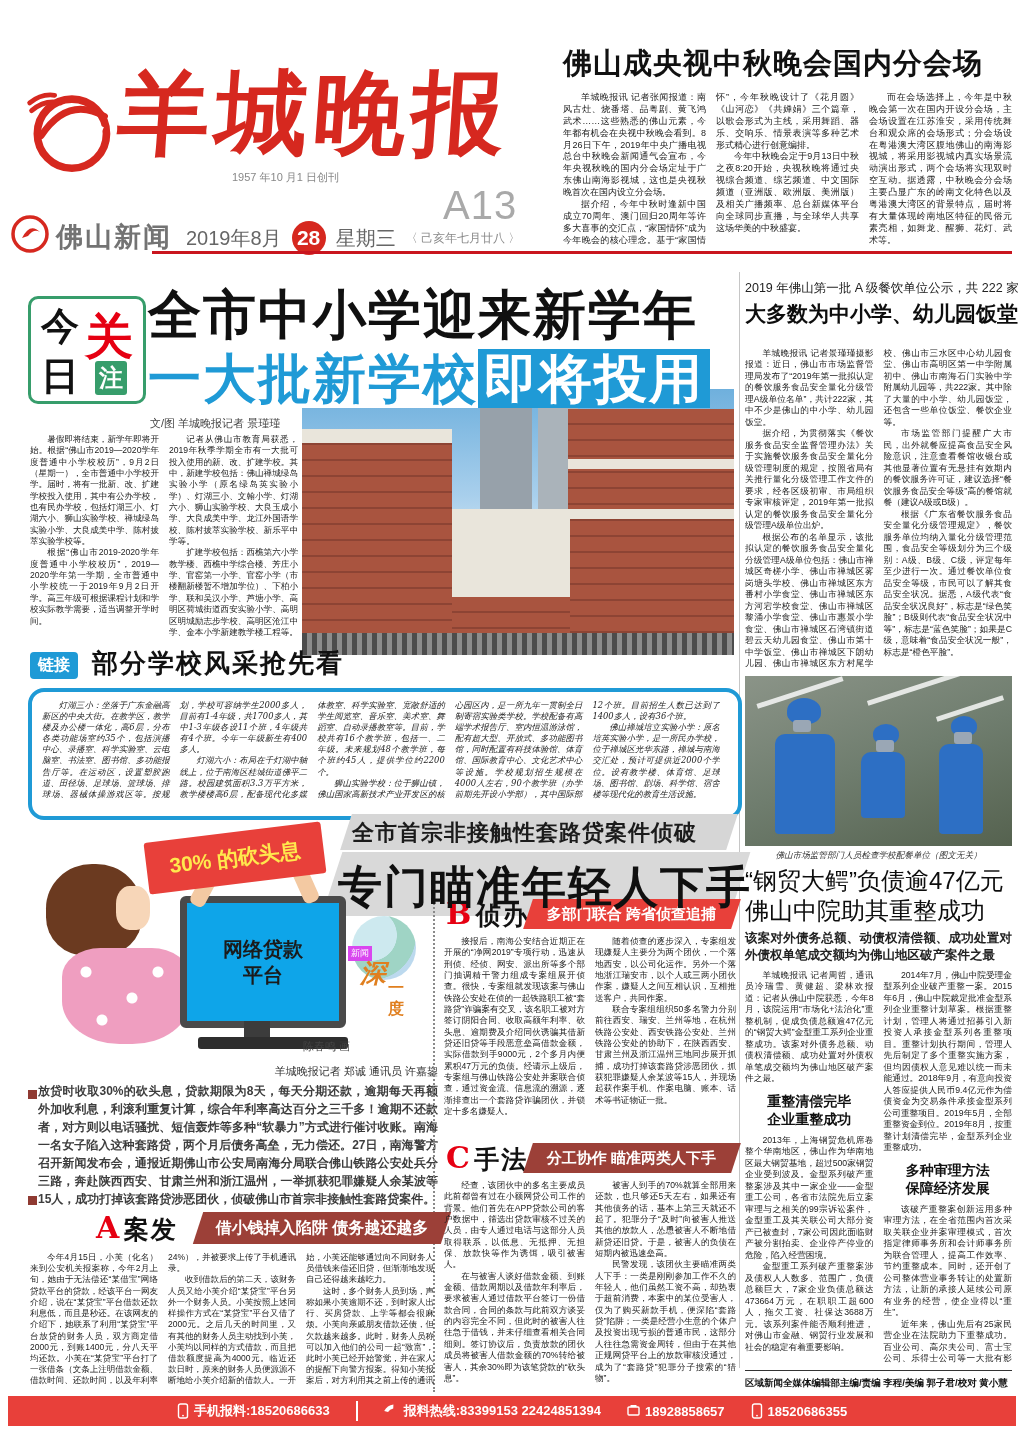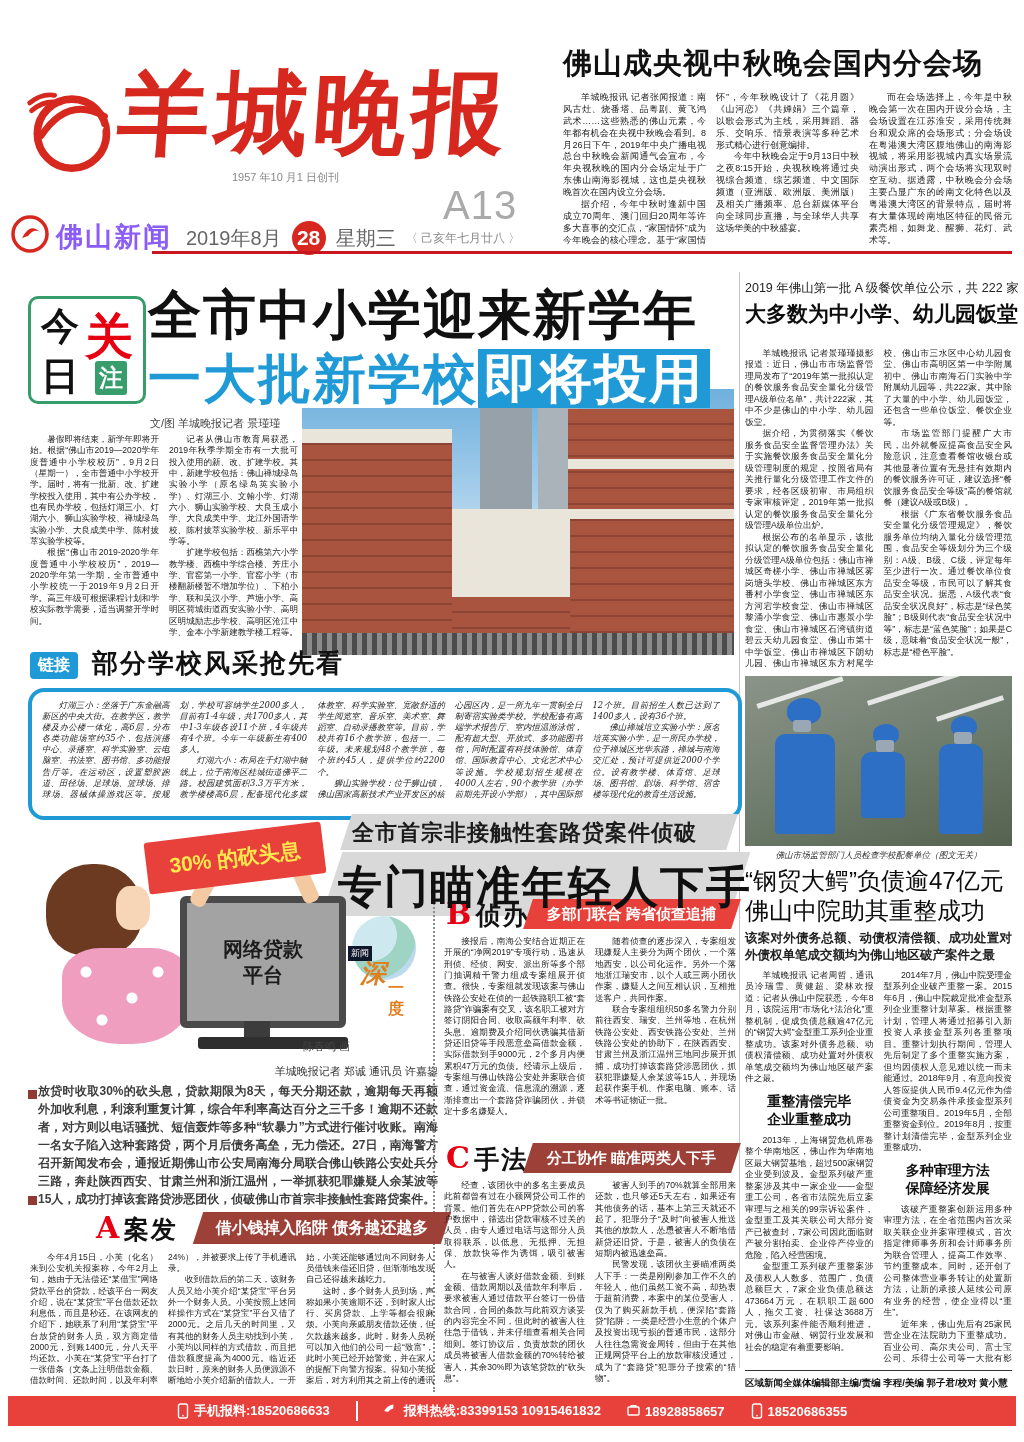--- a/index.html
+++ b/index.html
@@ -10,21 +10,21 @@
   .cols{column-gap:10px;column-fill:auto;text-align:justify;overflow:hidden;line-height:1.32;}
   
   #mast-logo-text{left:118px;top:52px;font-family:"DejaVu Serif",serif;font-weight:bold;
      font-size:92px;color:#d6281f;letter-spacing:6px;transform:skewX(-4deg);}
   #mast-founded{left:232px;top:170px;font-size:11px;color:#888;}
   #page-no{left:443px;top:183px;font-size:40px;color:#a9a9a9;letter-spacing:1px;}
   #tr-art{left:563px;top:44px;width:449px;}
   #tr-headline{font-size:29px;font-weight:bold;letter-spacing:1px;color:#111;white-space:nowrap;}
   #tr-body{margin-top:8px;height:166px;column-count:3;font-size:9px;}
   #fs-logo{left:10px;top:214px;width:40px;height:40px;}
-  #fs-name{left:56px;top:219px;font-size:27px;font-weight:bold;color:#8b5cf6;letter-spacing:2px;}
+  #fs-name{left:56px;top:219px;font-size:27px;font-weight:bold;color:#737373;letter-spacing:2px;}
   #date-group{left:186px;top:221px;font-size:20px;color:#666;display:flex;align-items:center;gap:10px;}
   #day-circle{width:34px;height:34px;border-radius:50%;background:#d6281f;color:#fff;
      font-size:21px;font-weight:bold;display:flex;align-items:center;justify-content:center;}
   #lunar{font-size:12px;color:#888;}
   #red-rule{left:152px;top:251px;width:860px;height:3px;background:#c9151e;}
   #v-divider{left:739px;top:272px;width:1px;height:1096px;background:#c6c6c6;}
   
   #badge{left:28px;top:296px;width:112px;height:102px;border:3px solid #379d6b;border-radius:10px;}
   #badge .b1{position:absolute;left:10px;top:2px;font-size:38px;font-weight:bold;color:#111;}
   #badge .b2{position:absolute;left:10px;top:52px;font-size:38px;font-weight:bold;color:#111;}
@@ -53,42 +53,42 @@
      padding:3px 8px;border-radius:4px;z-index:4;}
   #link-title{left:92px;top:646px;font-size:26px;font-weight:bold;color:#111;letter-spacing:2px;z-index:4;}
   #link-box{left:28px;top:688px;width:706px;height:124px;border:4px solid #1f9ad6;border-radius:16px;}
   #link-cols{left:42px;top:700px;width:678px;height:100px;column-count:5;font-size:8.4px;
      font-family:"DejaVu Serif",serif;font-style:italic;}
   
   .skewbg{position:absolute;transform:skewX(-18deg);background:#d6d6d6;}
   #loan-kicker{left:352px;top:818px;font-size:22px;font-weight:bold;color:#1b1b1b;z-index:2;letter-spacing:1px;}
   #loan-headline{left:338px;top:858px;font-size:44px;font-weight:bold;color:#101010;z-index:2;letter-spacing:2px;}
   #cartoon{left:28px;top:834px;width:330px;height:228px;}
-  #ct-monitor{position:absolute;left:152px;top:62px;width:152px;height:118px;background:#a3a3a3;
+  #ct-monitor{position:absolute;left:152px;top:62px;width:152px;height:118px;background:#0ea5e9;
      border:7px solid #4a4a4a;border-radius:6px;display:flex;align-items:center;justify-content:center;
      text-align:center;font-weight:bold;font-size:20px;color:#1b1b1b;line-height:1.3;}
   #ct-stand{position:absolute;left:216px;top:187px;width:26px;height:16px;background:#3c3c3c;}
   #ct-base{position:absolute;left:170px;top:203px;width:150px;height:12px;background:#2e2e2e;border-radius:3px;}
   #ct-sign{position:absolute;left:118px;top:-2px;width:178px;height:52px;background:#e8403a;
      transform:rotate(-7deg);display:flex;align-items:center;justify-content:center;
      color:#ffe84d;font-weight:bold;font-size:21px;border-radius:3px;}
   .ct-arm{position:absolute;width:16px;height:46px;background:#f3c9a2;border-radius:6px;}
   #ct-hair{position:absolute;left:18px;top:30px;width:96px;height:92px;background:#6b3a20;border-radius:48% 48% 42% 42%;}
   #ct-face{position:absolute;left:88px;top:52px;width:34px;height:44px;background:#f7d6b8;border-radius:40%;}
   #ct-dress{position:absolute;left:34px;top:114px;width:128px;height:96px;background:
      radial-gradient(circle 6px at 24px 24px,#fff 5px,transparent 6px),
      radial-gradient(circle 6px at 70px 50px,#fff 5px,transparent 6px),
      radial-gradient(circle 6px at 40px 72px,#fff 5px,transparent 6px),
      radial-gradient(circle 6px at 96px 24px,#fff 5px,transparent 6px),#ef9ec0;
      border-radius:30% 30% 45% 45%;}
   #ct-caption{position:absolute;right:8px;bottom:8px;font-size:11px;color:#444;}
   #deep-logo{left:352px;top:916px;width:64px;height:92px;}
   #deep-circle{position:absolute;left:0;top:0;width:64px;height:64px;border-radius:50%;
      background:radial-gradient(circle at 30% 30%,#cde9ef 0 40%,#9fd4c5 41% 70%,#bcd9ee 71%);}
-  #deep-tag{position:absolute;left:-4px;top:30px;background:#0f172a;color:#fff;font-size:9px;padding:1px 3px;}
+  #deep-tag{position:absolute;left:-4px;top:30px;background:#d946ef;color:#fff;font-size:9px;padding:1px 3px;}
   #deep-text{position:absolute;left:8px;top:40px;font-size:26px;font-style:italic;font-weight:bold;color:#e07f1f;}
   #deep-du{position:absolute;left:36px;top:62px;font-size:16px;font-weight:bold;color:#e07f1f;}
   #loan-byline{left:30px;top:1064px;width:408px;text-align:right;font-size:11px;color:#333;}
   #loan-intro{left:38px;top:1082px;width:400px;height:126px;font-size:12px;font-weight:bold;
      color:#3d3d3d;line-height:18px;text-align:justify;overflow:hidden;}
   .sq{position:absolute;width:9px;height:9px;background:#8f3a32;}
   .sec-letter{font-size:30px;font-weight:bold;color:#e60012;font-family:"DejaVu Serif",serif;}
   .sec-name{font-size:25px;font-weight:bold;color:#111;letter-spacing:2px;}
   .banner{position:absolute;transform:skewX(-18deg);display:flex;align-items:center;justify-content:center;}
   .banner>span{transform:skewX(18deg);color:#fff;font-weight:bold;white-space:nowrap;}
@@ -142,21 +142,21 @@
   </span>
   <div class="abs" id="mast-logo-text">羊城晚报</div>
   <div class="abs" id="mast-founded">1957 年10 月1 日创刊</div>
   <div class="abs" id="page-no">A13</div>
 
   <div class="abs" id="tr-art">
     <div id="tr-headline">佛山成央视中秋晚会国内分会场</div>
     <div id="tr-body" class="cols">
         <p>羊城晚报讯 记者张闻报道：南风古灶、烧番塔、品粤剧、黄飞鸿武术……这些熟悉的佛山元素，今年都有机会在央视中秋晚会看到。8月26日下午，2019年中央广播电视总台中秋晚会新闻通气会宣布，今年央视秋晚的国内分会场定址于广东佛山南海影视城，这也是央视秋晚首次在国内设立分会场。</p>
         <p>据介绍，今年中秋时逢新中国成立70周年、澳门回归20周年等许多大喜事的交汇点，“家国情怀”成为今年晚会的核心理念。基于“家国情怀”，今年秋晚设计了《花月圆》《山河恋》《共婵娟》三个篇章，以歌会形式为主线，采用舞蹈、器乐、交响乐、情景表演等多种艺术形式精心进行创意编排。</p>
-        <p>今年中秋晚会定于9月13日中秋之夜8:15开始，央视秋晚将通过央视综合频道、综艺频道、中文国际频道（亚洲版、欧洲版、美洲版）及相关广播频率、总台新媒体平台向全球同步直播，与全球华人共享这场华美的中秋盛宴。</p>
+        <p>今年中秋晚会定于9月13日中秋之夜8:20开始，央视秋晚将通过央视综合频道、综艺频道、中文国际频道（亚洲版、欧洲版、美洲版）及相关广播频率、总台新媒体平台向全球同步直播，与全球华人共享这场华美的中秋盛宴。</p>
         <p>而在会场选择上，今年是中秋晚会第一次在国内开设分会场，主会场设置在江苏淮安，采用传统舞台和观众席的会场形式；分会场设在粤港澳大湾区腹地佛山的南海影视城，将采用影视城内真实场景流动演出形式，两个会场将实现双时空互动。据透露，中秋晚会分会场主要凸显广东的岭南文化特色以及粤港澳大湾区的背景特点，届时将有大量体现岭南地区特征的民俗元素亮相，如舞龙、醒狮、花灯、武术等。</p>
       </div>
   </div>
 
   <span class="abs" id="fs-logo">
     <svg width="40" height="40" viewBox="0 0 40 40">
       <circle cx="20" cy="20" r="17" fill="none" stroke="#d6281f" stroke-width="3.5"></circle>
       <path d="M12 24 Q20 8 30 18 Q24 14 18 22" fill="#d6281f"></path>
     </svg>
   </span>
@@ -353,21 +353,21 @@
       </span>
       <span>手机报料:18520686633</span>
     </span>
     <span class="hot-sep"></span>
     <span class="hot-item">
       <span>
         <svg width="15" height="15" viewBox="0 0 16 16">
             <path d="M2 3 q6 -3 12 0 l-2.6 3.4 q-3.4 -1.6 -6.8 0 Z" fill="#fff" transform="rotate(-35 8 8)"></path>
           </svg>
       </span>
-      <span>报料热线:83399153  10915461832</span>
+      <span>报料热线:83399153  22424851394</span>
     </span>
     <span class="hot-item">
       <span>
         <svg width="13" height="14" viewBox="0 0 13 14">
             <rect x="1" y="3" width="11" height="8" rx="1" fill="none" stroke="#fff" stroke-width="1.4"></rect>
             <rect x="3.5" y="1" width="6" height="2" fill="#fff"></rect>
           </svg>
       </span>
       <span>18928858657</span>
     </span>

